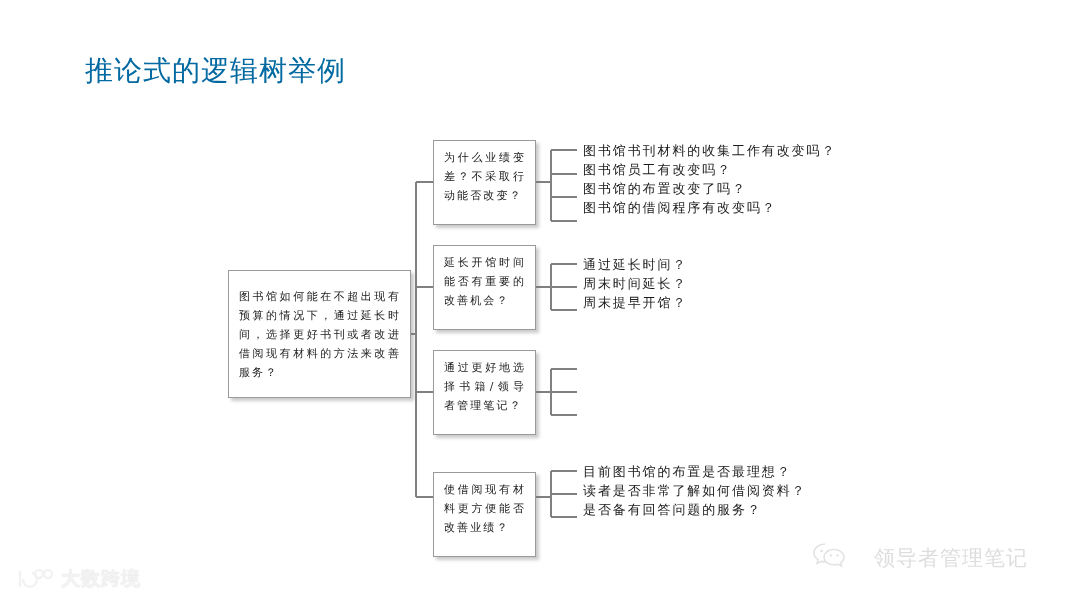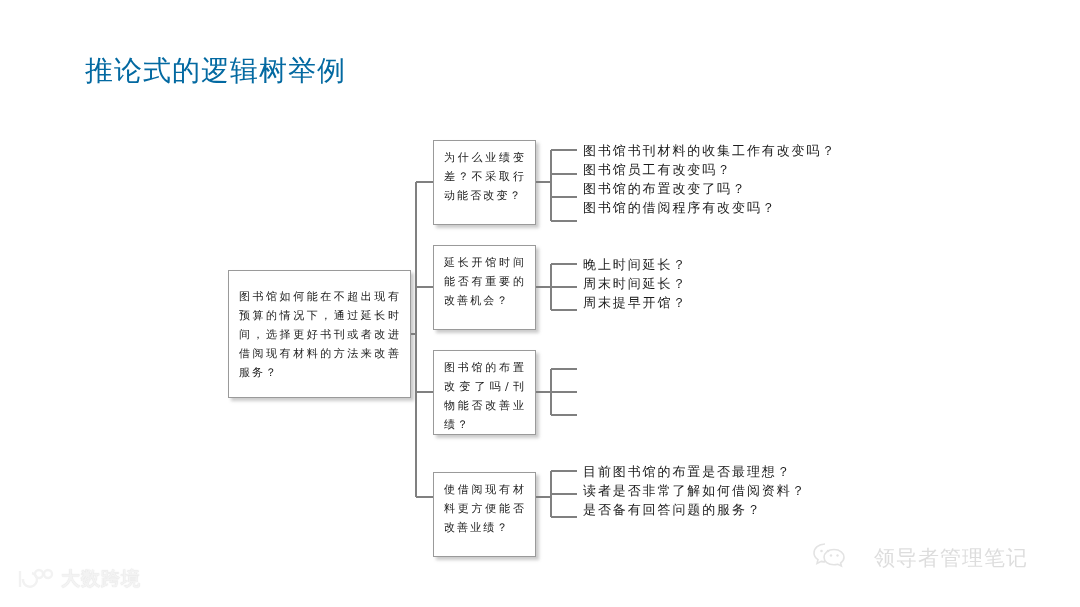--- a/index.html
+++ b/index.html
@@ -191,35 +191,35 @@
     <div class="node-text">图书馆如何能在不超出现有预算的情况下，通过延长时间，选择更好书刊或者改进借阅现有材料的方法来改善服务？</div>
   </div>
 
   <div class="node-box branch-node" id="branch-node-0">
     <div class="node-text">为什么业绩变差？不采取行动能否改变？</div>
   </div>
   <div class="node-box branch-node" id="branch-node-1">
     <div class="node-text">延长开馆时间能否有重要的改善机会？</div>
   </div>
   <div class="node-box branch-node" id="branch-node-2">
-    <div class="node-text">图书馆的布置改变了吗/刊物能否改善业绩？</div>
+    <div class="node-text">通过更好地选择书籍/领导者管理笔记？</div>
   </div>
   <div class="node-box branch-node" id="branch-node-3">
     <div class="node-text">使借阅现有材料更方便能否改善业绩？</div>
   </div>
 
   <div class="leaf-list" id="leaf-list-0">
     <div class="leaf-item wrapped">图书馆书刊材料的收集工作有改变吗？</div>
     <div class="leaf-item">图书馆员工有改变吗？</div>
     <div class="leaf-item">图书馆的布置改变了吗？</div>
     <div class="leaf-item">图书馆的借阅程序有改变吗？</div>
   </div>
 
   <div class="leaf-list" id="leaf-list-1">
-    <div class="leaf-item">晚上时间延长？</div>
+    <div class="leaf-item">通过延长时间？</div>
     <div class="leaf-item">周末时间延长？</div>
     <div class="leaf-item">周末提早开馆？</div>
   </div>
 
 
   <div class="leaf-list" id="leaf-list-3">
     <div class="leaf-item">目前图书馆的布置是否最理想？</div>
     <div class="leaf-item">读者是否非常了解如何借阅资料？</div>
     <div class="leaf-item">是否备有回答问题的服务？</div>
   </div>

